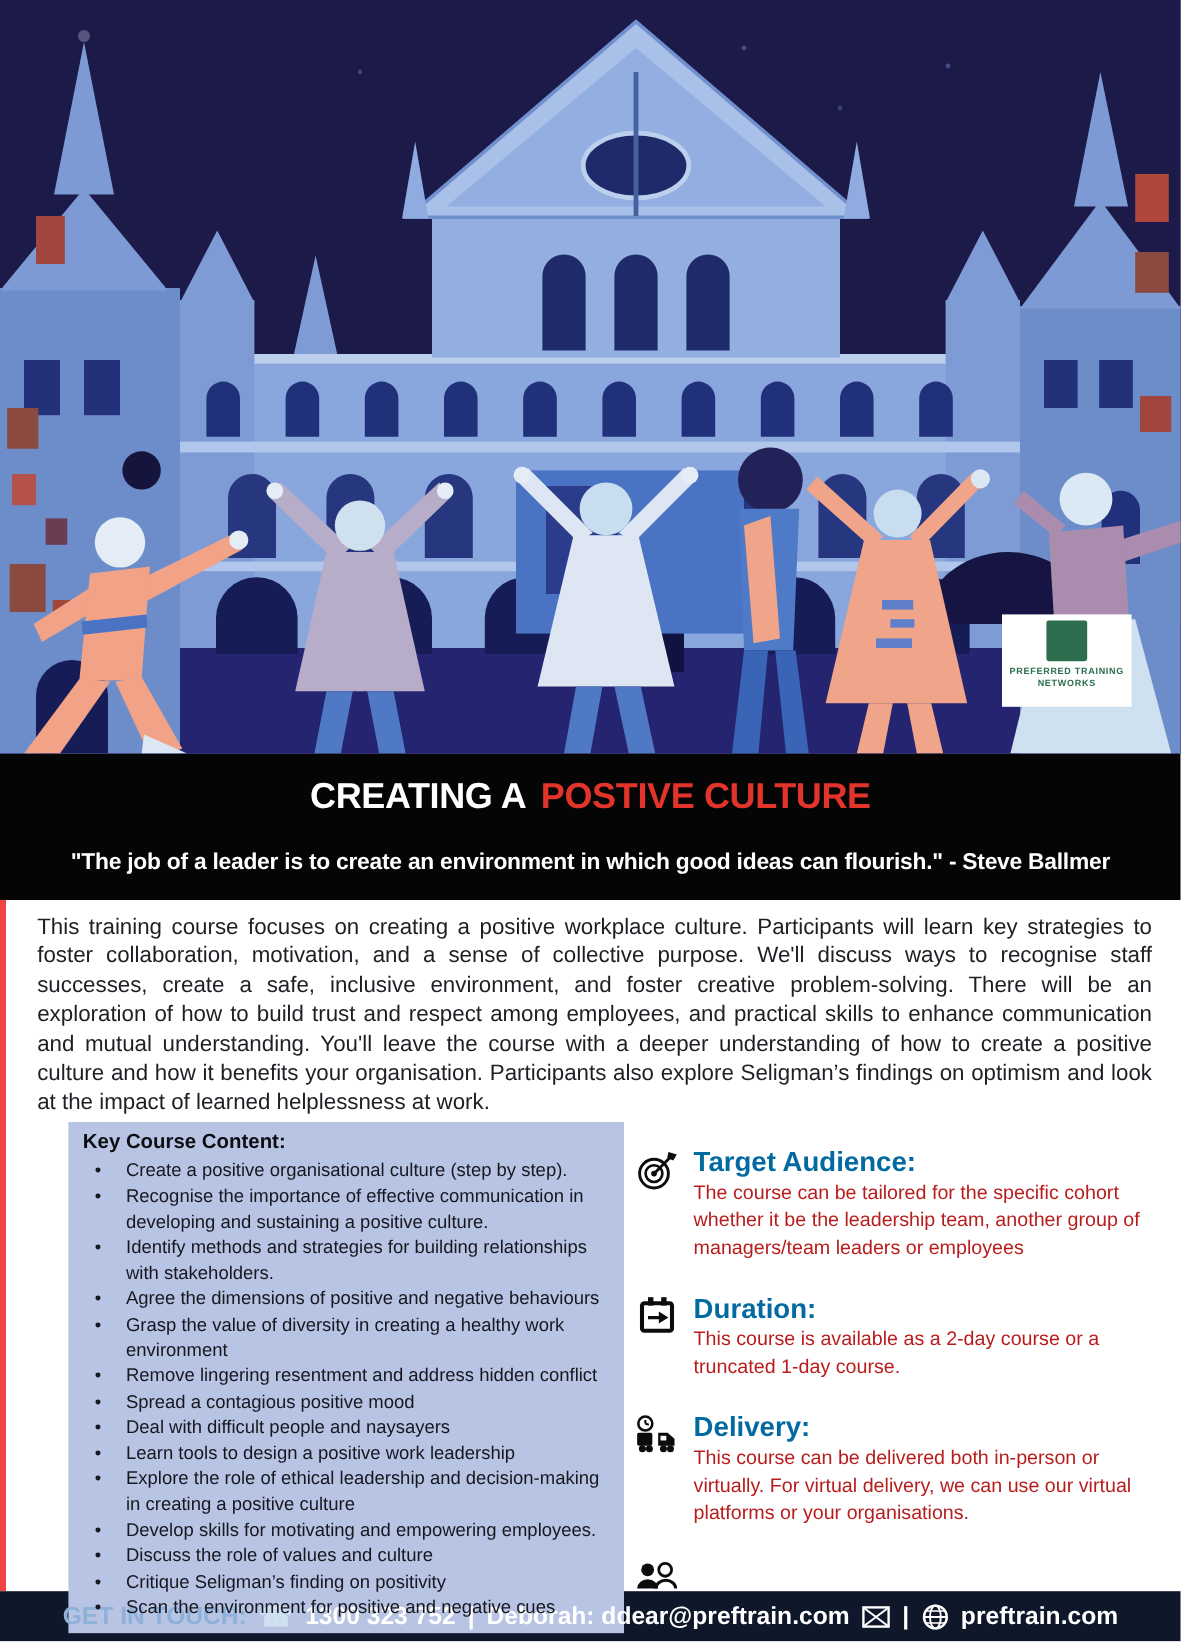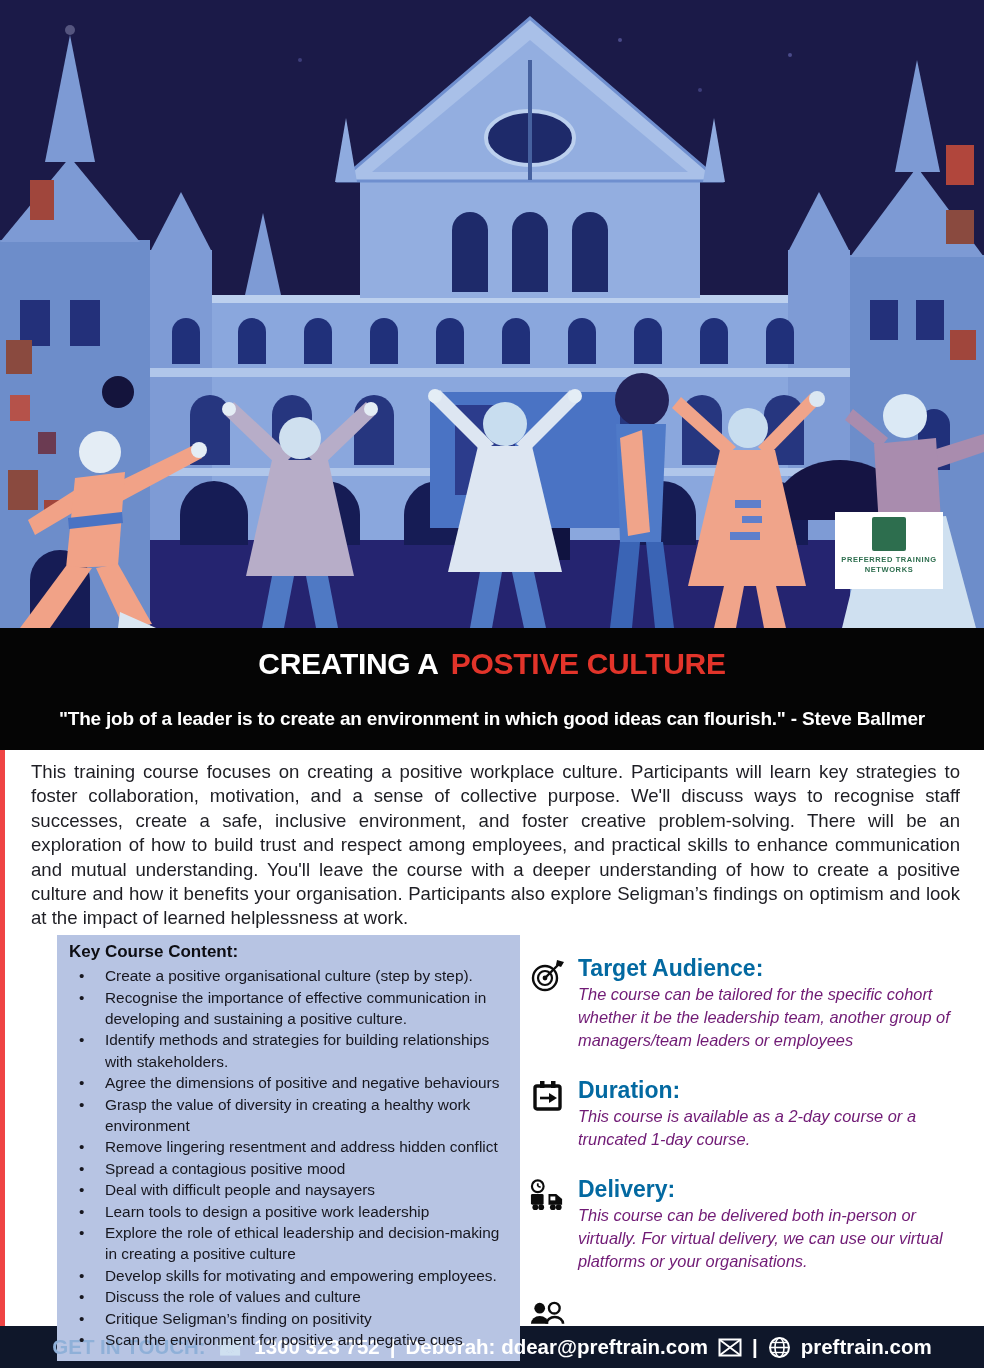--- a/index.html
+++ b/index.html
@@ -45,21 +45,21 @@
   .content-panel li{
     position:relative;padding-left:36px;font-size:15.4px;line-height:21.4px;color:#17171f;
   }
   .content-panel li::before{
     content:"•";position:absolute;left:10px;top:0;color:#17171f;
   }
   .right-col{flex:1;box-sizing:border-box;padding:14px 0 0 9px;}
   .detail{display:flex;gap:12px;margin-bottom:25px;}
   .detail .icon{width:37px;min-width:37px;display:flex;justify-content:center;align-items:flex-start;padding-top:2px;}
   .detail h4{margin:0 0 1px 0;font-size:23px;color:#0369a1;}
-  .detail p{margin:0;font-size:16.4px;line-height:23px;color:#701a75;font-style:italic;}
+  .detail p{margin:0;font-size:16.4px;line-height:23px;color:#b91c1c;}
   
   .footer{
     width:984px;height:42px;background:#0f172a;color:#ffffff;
     display:flex;align-items:center;justify-content:center;gap:10px;
     font-size:20.5px;font-weight:700;
   }
   .footer .accent{color:#8fb0d8;}
   .footer .ico{display:flex;align-items:center;}
 </style>
 </head>

